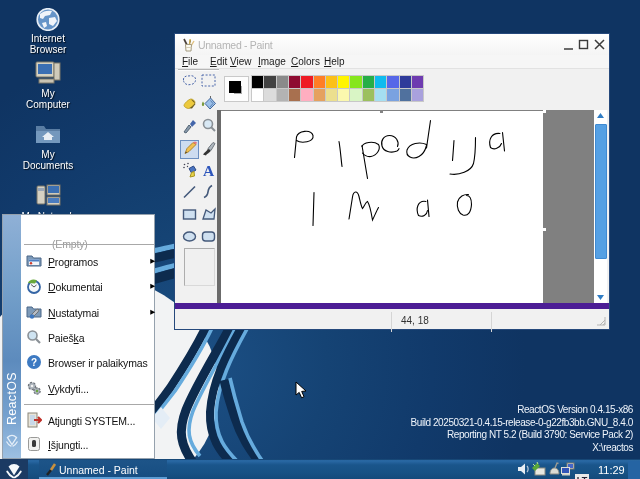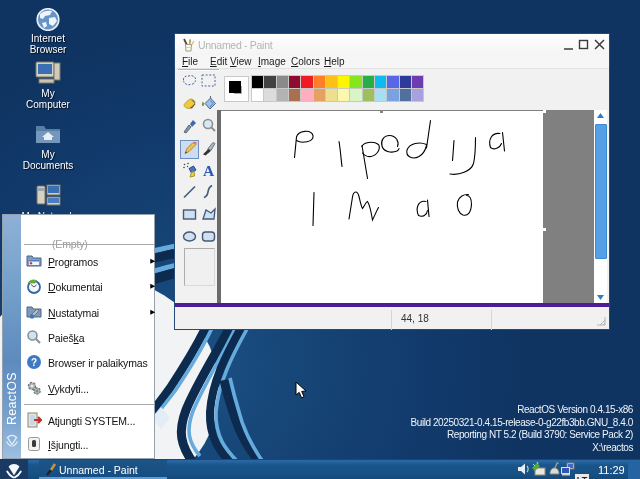--- a/index.html
+++ b/index.html
@@ -21,21 +21,21 @@
 #title { position:absolute; left:23px; top:5px; font-size:10.5px; color:#b4b4b4; letter-spacing:-0.3px; }
 #menubar { position:absolute; left:0; top:21px; width:100%; height:14px; background:#f6f6f6;
   font-size:10px; color:#1a1a1a; }
 #menubar span { position:absolute; top:1px; }
 #menubar u { text-decoration-thickness:1px; text-underline-offset:1px; }
 
 #work { position:absolute; left:42px; top:76px; width:377px; height:193px; background:#808080; }
 #canvas { position:absolute; left:4px; top:1px; width:322px; height:192px; background:#fff; }
 
 #status { position:absolute; left:0; top:269px; width:434px; height:26px; background:#f1f1f1;
-  border-top:4px solid #4c1d95; font-size:10px; color:#333; }
+  border-top:6px solid #4c1d95; font-size:10px; color:#333; }
 
 #vscroll { position:absolute; left:419px; top:76px; width:13px; height:193px; background:#ffffff; }
 
 #smenu { position:absolute; left:2px; top:214px; width:153px; height:245px; background:#fff;
   border:1px solid #95a1ad; }
 #sbanner { position:absolute; left:0; top:0; width:18px; height:243px;
   background:linear-gradient(180deg,#8fb0d6 0%,#74a0ca 30%,#5d8bbd 60%,#74a0ce 82%,#9dc0e2 100%); }
 #sbanner .rtext { position:absolute; left:2px; bottom:33px; width:14px; height:62px;
   color:#fff; font-size:12.5px; letter-spacing:.3px;
   writing-mode:vertical-rl; transform:rotate(180deg); }

